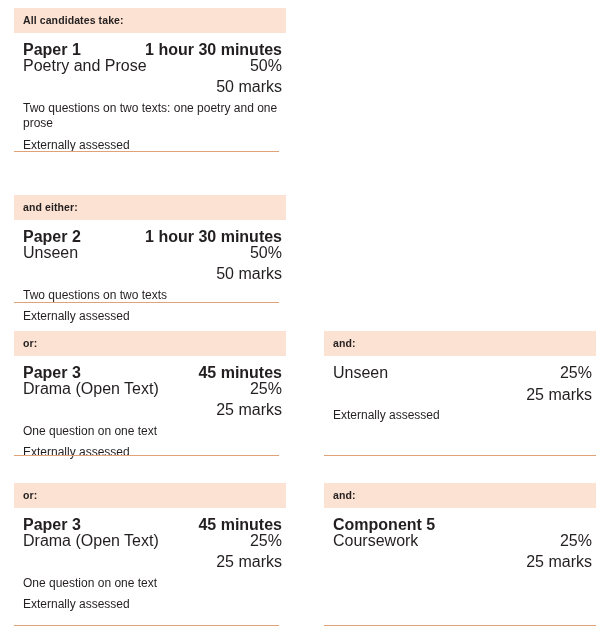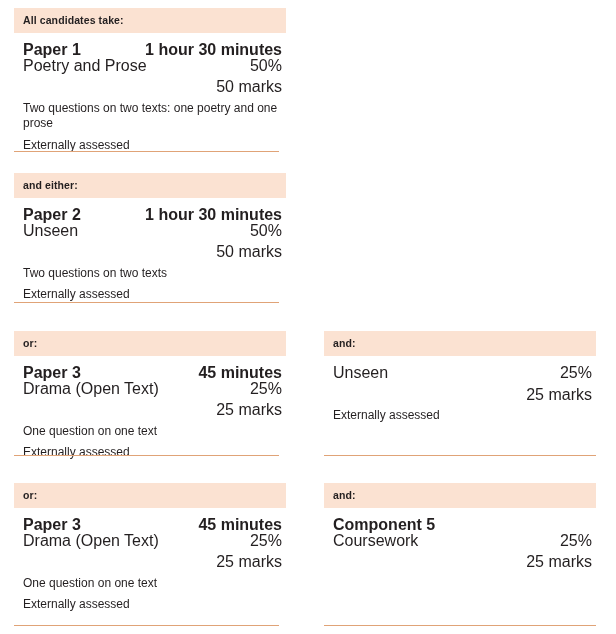--- a/index.html
+++ b/index.html
@@ -99,21 +99,21 @@
       </div>
       <div class="row spaced">
         <span class="left">50 marks</span>
       </div>
       <div class="desc">Two questions on two texts: one poetry and one prose</div>
       <div class="desc">Externally assessed</div>
     </div>
   </div>
   <div class="divider" style="top:151px;"></div>
 
-  <div class="block" style="left:14px; top:173px;">
+  <div class="block" style="left:14px; top:195px;">
     <div class="block-header">and either:</div>
     <div class="block-body">
       <div class="row title">
         <span class="left">Paper 2</span>
         <span class="right">1 hour 30 minutes</span>
       </div>
       <div class="row">
         <span class="left">Unseen</span>
         <span class="right">50%</span>
       </div>

